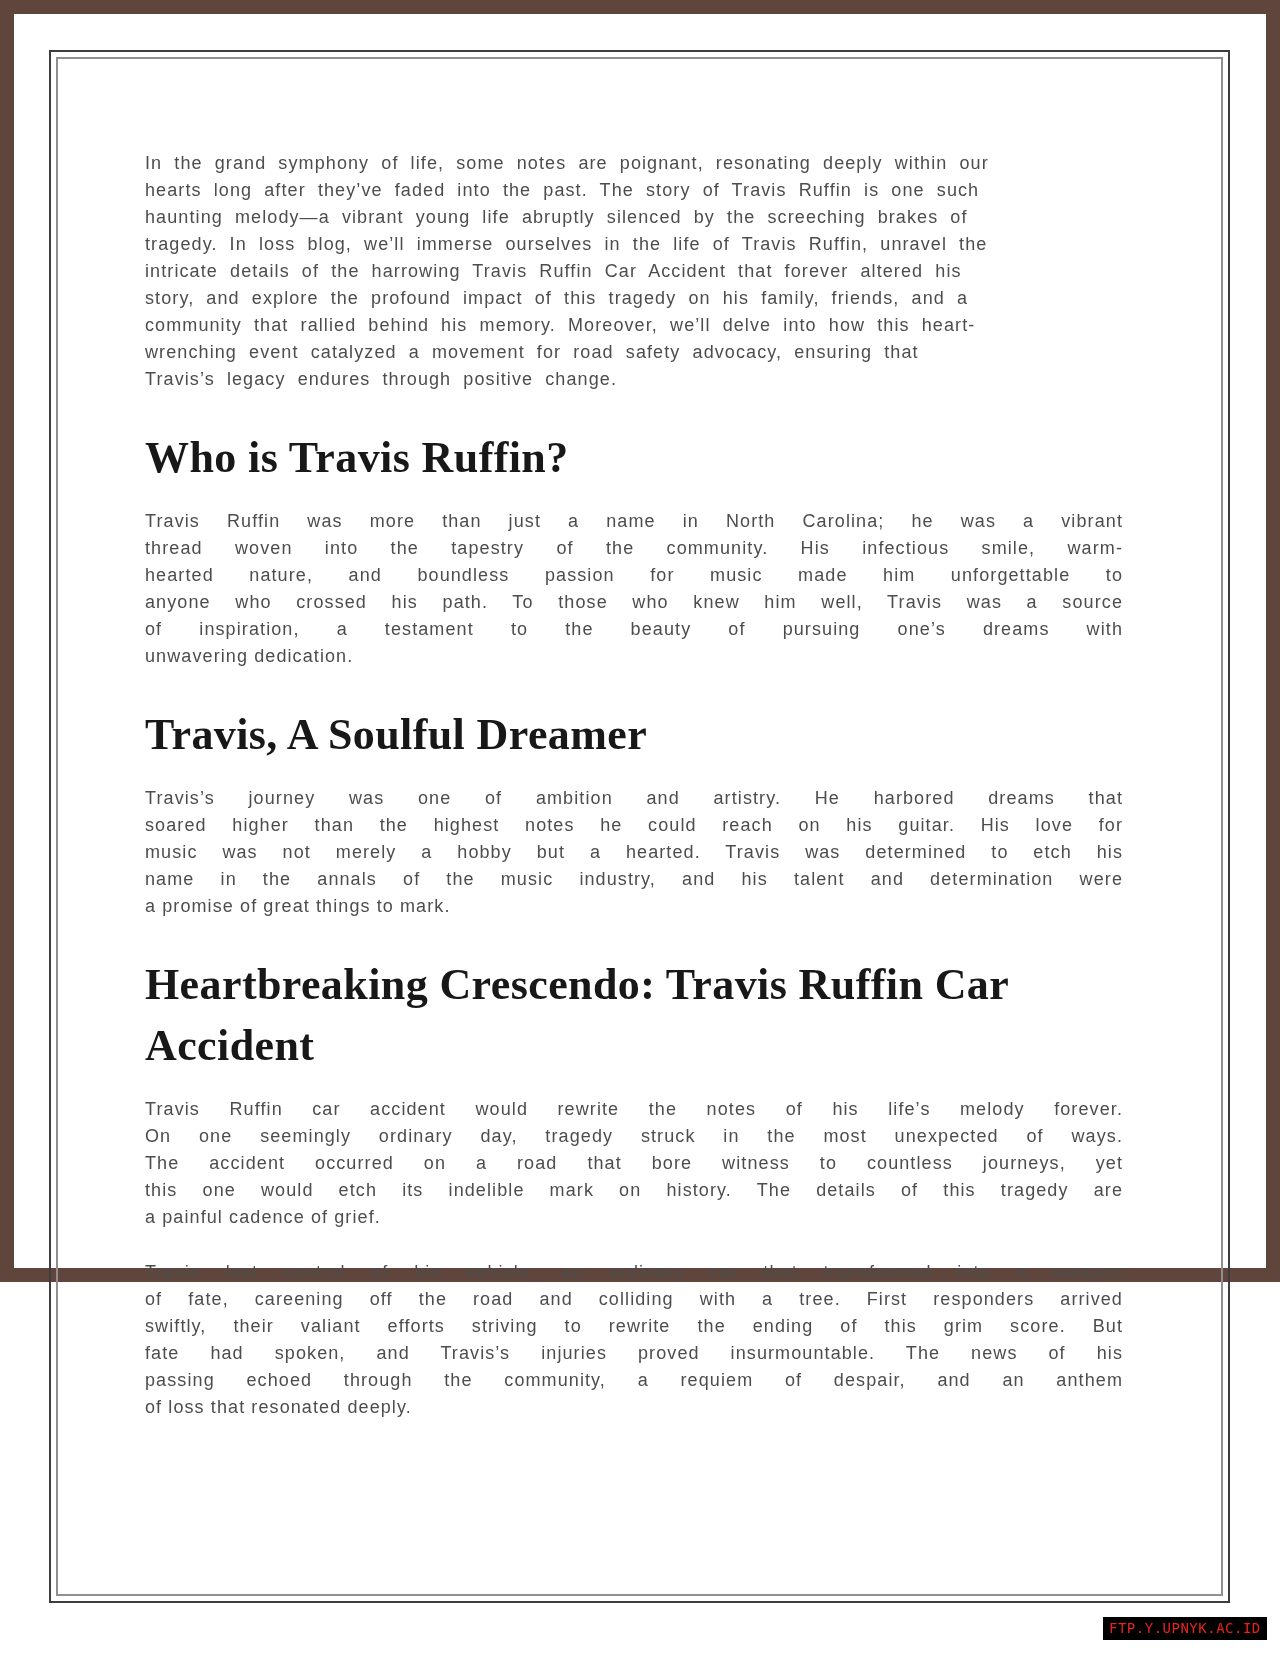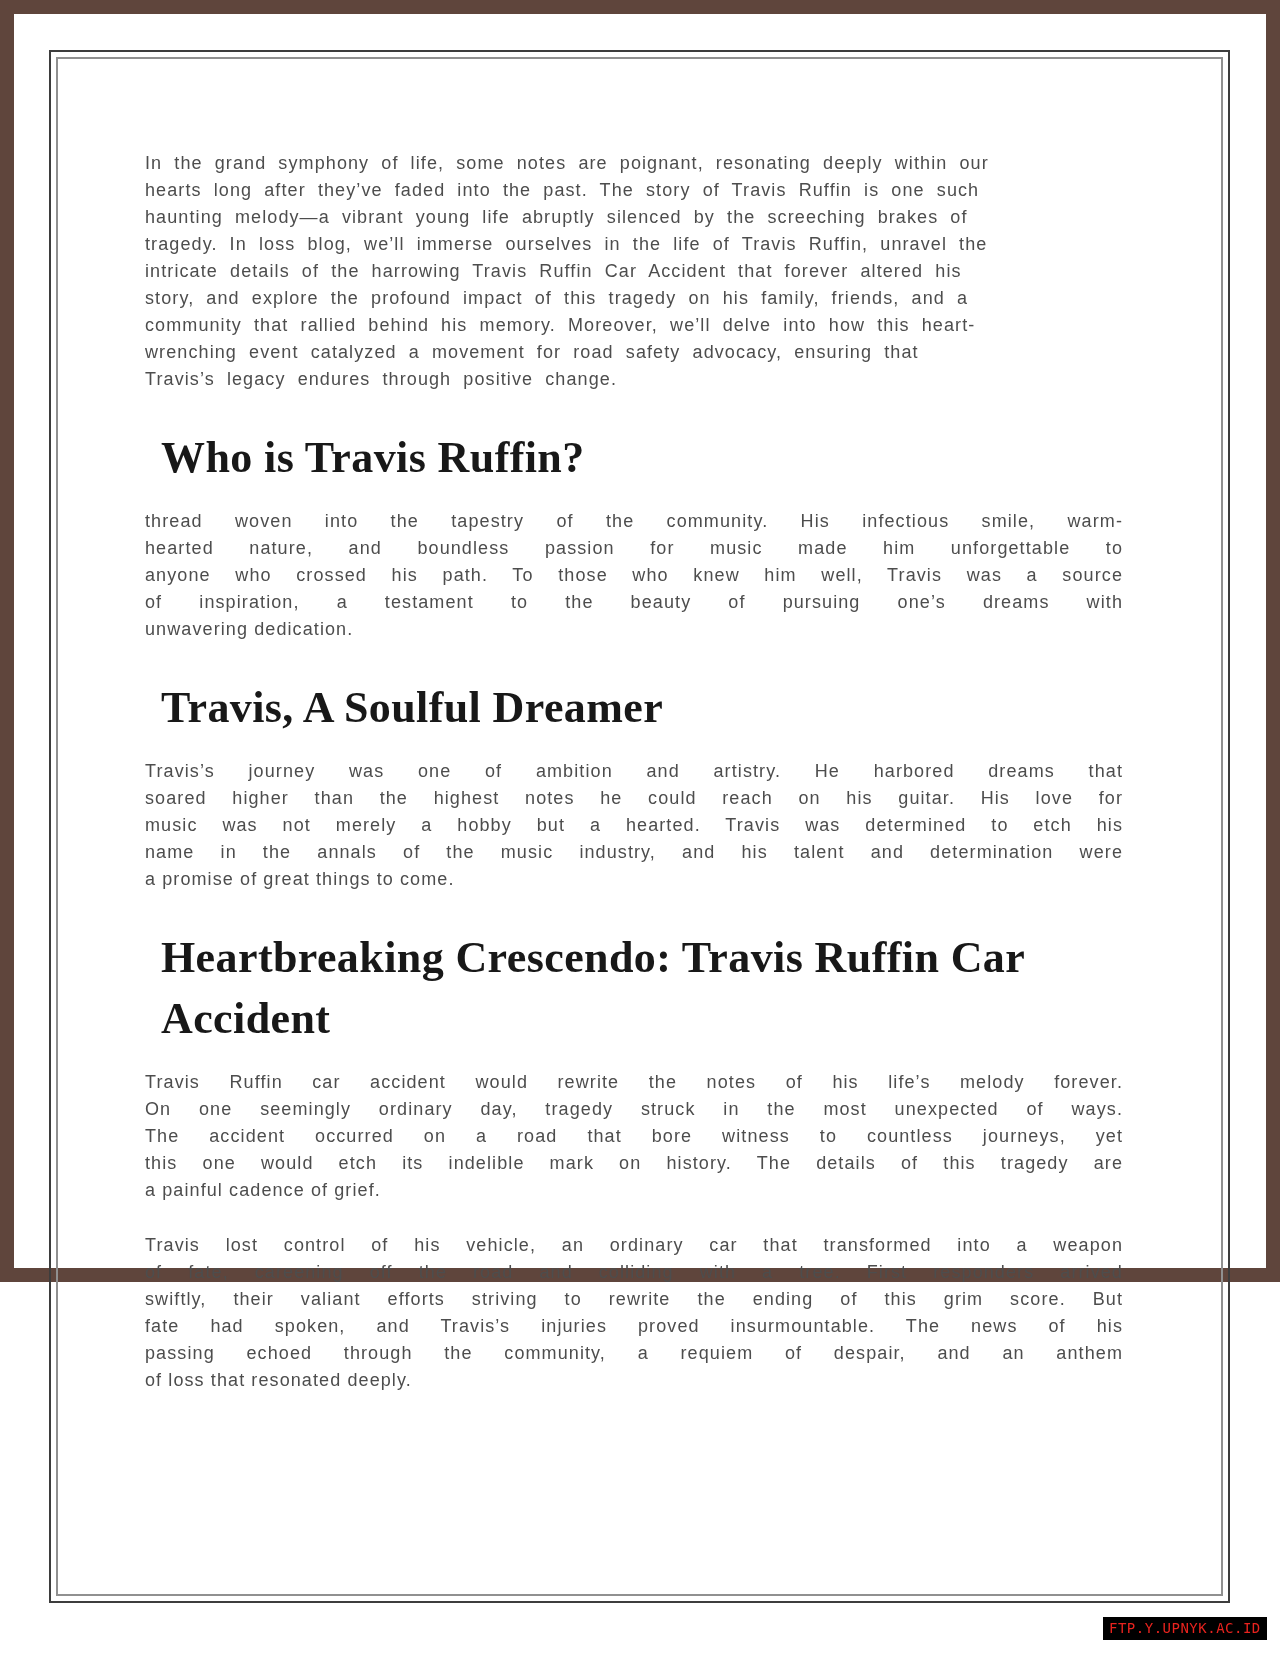--- a/index.html
+++ b/index.html
@@ -61,21 +61,21 @@
     text-justify: inter-word;
   }
   .para .line.just.end { text-align-last: left; }
   h2 {
     font-family: "Liberation Serif", serif;
     font-weight: bold;
     font-size: 44px;
     line-height: 61px;
     letter-spacing: 0.4px;
     color: #181818;
-    margin: 34px 0 20px 16px;
+    margin: 34px 0 20px 0;
   }
   .watermark {
     position: absolute;
     left: 1089px;
     top: 1603px;
     height: 23px;
     background: #000000;
     color: #e8231e;
     font-family: "DejaVu Sans Mono", monospace;
     font-weight: normal;
@@ -106,35 +106,36 @@
           <div class="line left">intricate details of the harrowing Travis Ruffin Car Accident that forever altered his</div>
           <div class="line left">story, and explore the profound impact of this tragedy on his family, friends, and a</div>
           <div class="line left">community that rallied behind his memory. Moreover, we’ll delve into how this heart-</div>
           <div class="line left">wrenching event catalyzed a movement for road safety advocacy, ensuring that</div>
           <div class="line left end">Travis’s legacy endures through positive change.</div>
         </div>
 
       <h2>Who is Travis Ruffin?</h2>
 
       <div class="para">
+          <div class="line just">Travis Ruffin was more than just a name in North Carolina; he was a vibrant</div>
           <div class="line just">thread woven into the tapestry of the community. His infectious smile, warm-</div>
           <div class="line just">hearted nature, and boundless passion for music made him unforgettable to</div>
           <div class="line just">anyone who crossed his path. To those who knew him well, Travis was a source</div>
           <div class="line just">of inspiration, a testament to the beauty of pursuing one’s dreams with</div>
           <div class="line just end">unwavering dedication.</div>
         </div>
 
       <h2>Travis, A Soulful Dreamer</h2>
 
       <div class="para">
           <div class="line just">Travis’s journey was one of ambition and artistry. He harbored dreams that</div>
           <div class="line just">soared higher than the highest notes he could reach on his guitar. His love for</div>
           <div class="line just">music was not merely a hobby but a hearted. Travis was determined to etch his</div>
           <div class="line just">name in the annals of the music industry, and his talent and determination were</div>
-          <div class="line just end">a promise of great things to come.</div>
+          <div class="line just end">a promise of great things to mark.</div>
         </div>
 
       <h2>Heartbreaking Crescendo: Travis Ruffin Car Accident</h2>
 
       <div class="para">
           <div class="line just">Travis Ruffin car accident would rewrite the notes of his life’s melody forever.</div>
           <div class="line just">On one seemingly ordinary day, tragedy struck in the most unexpected of ways.</div>
           <div class="line just">The accident occurred on a road that bore witness to countless journeys, yet</div>
           <div class="line just">this one would etch its indelible mark on history. The details of this tragedy are</div>
           <div class="line just end">a painful cadence of grief.</div>

